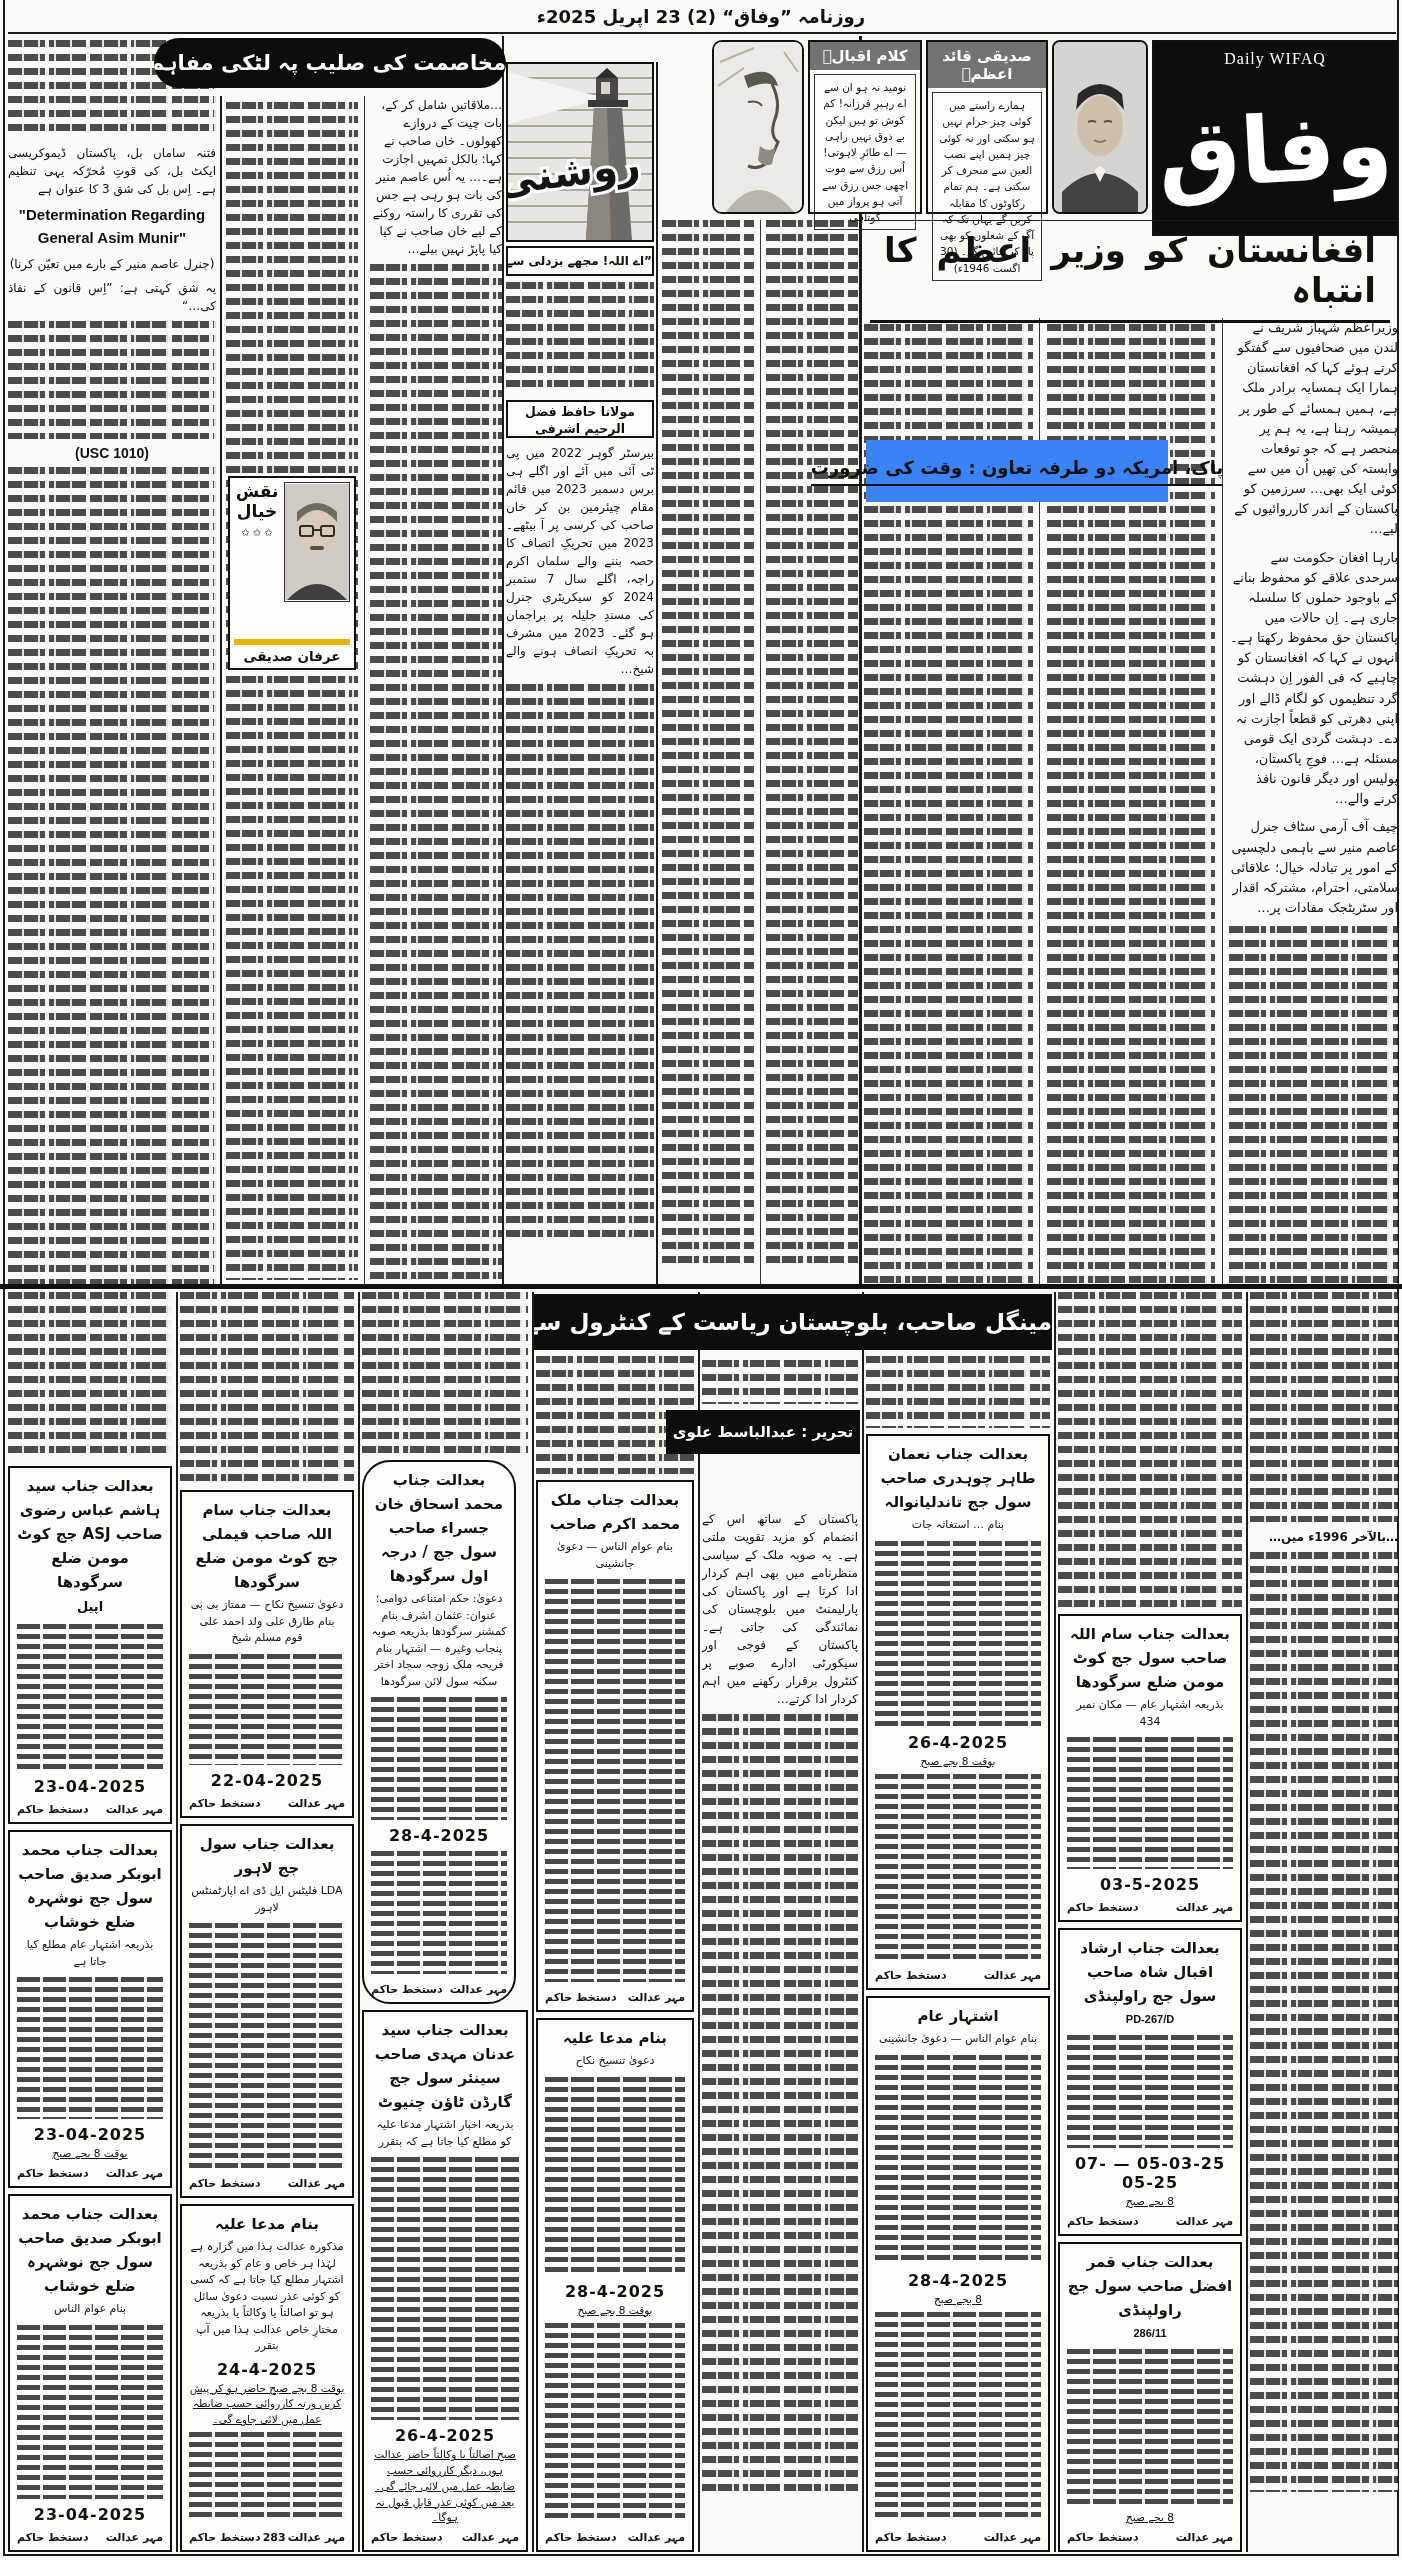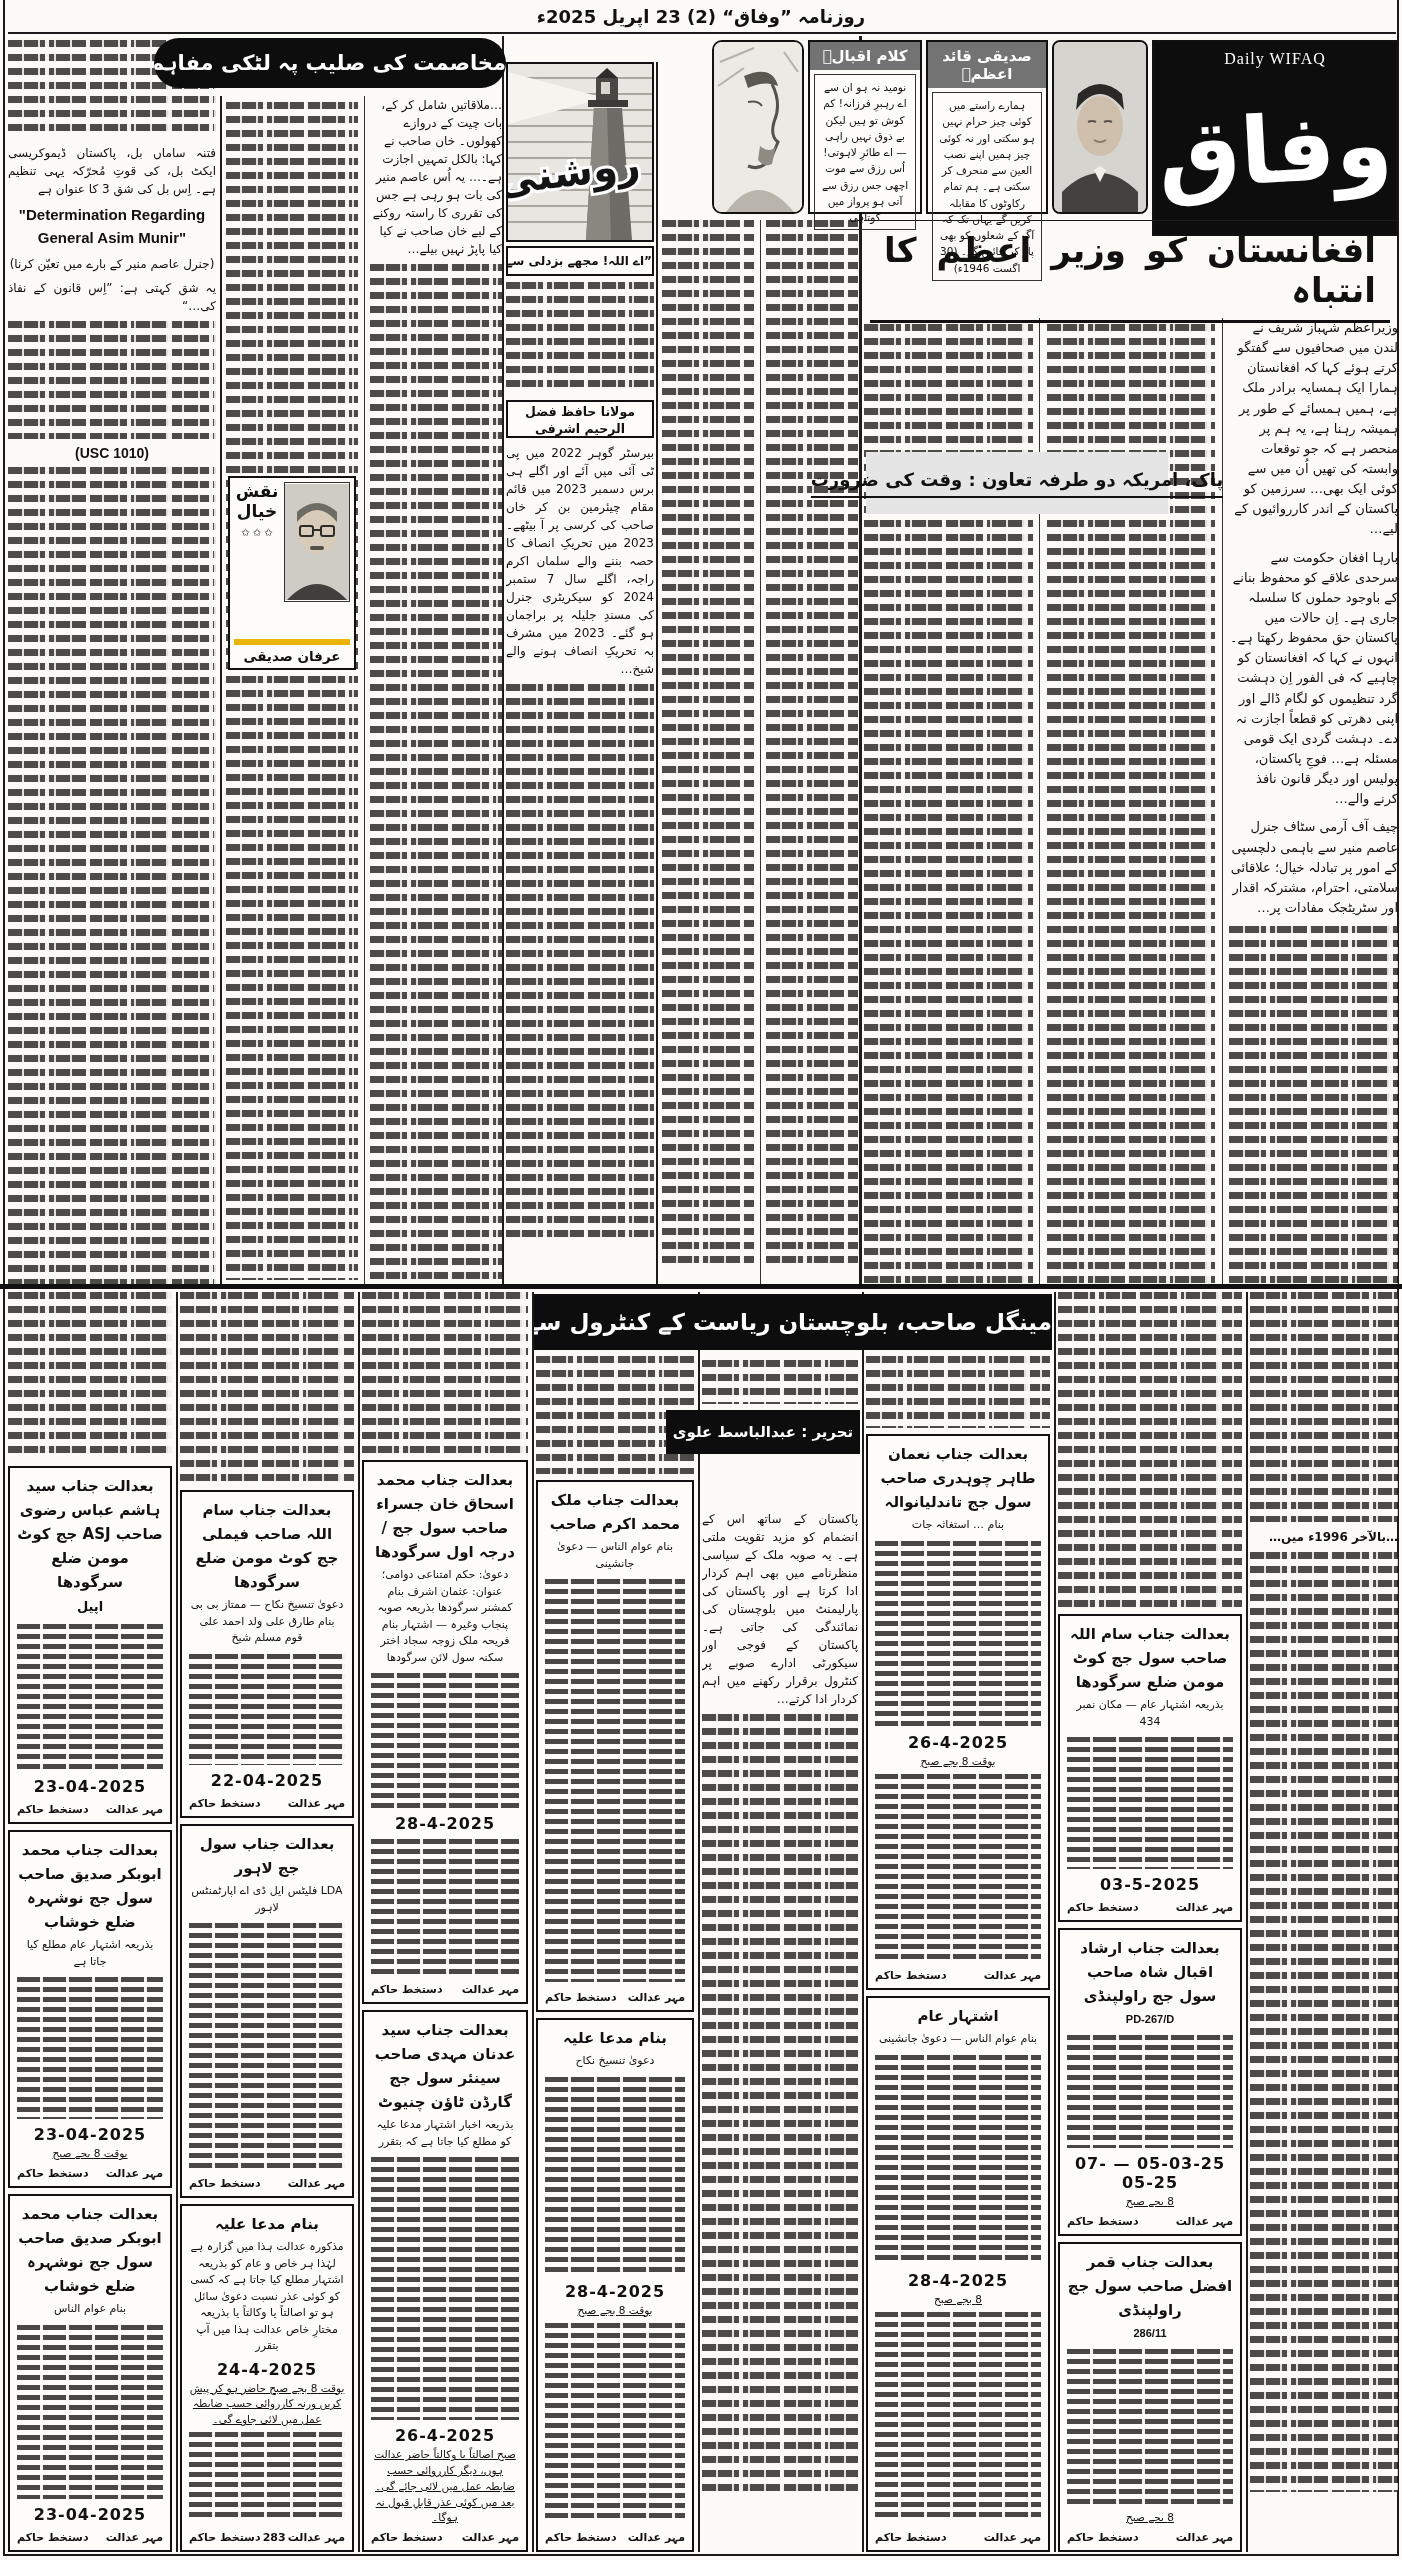--- a/index.html
+++ b/index.html
@@ -196,21 +196,21 @@
   <span class="urdu" style="display:inline-block;font-weight:bold;font-size:34px;border-bottom:3px solid #111;padding:0 14px 10px;">افغانستان کو وزیر اعظم کا انتباہ</span>
 </div>
 
 <div class="abs cols3" style="left:864px;top:318px;width:534px;height:966px;">
   <p class="body">وزیراعظم شہباز شریف نے لندن میں صحافیوں سے گفتگو کرتے ہوئے کہا کہ افغانستان ہمارا ایک ہمسایہ برادر ملک ہے، ہمیں ہمسائے کے طور پر ہمیشہ رہنا ہے، یہ ہم پر منحصر ہے کہ جو توقعات وابستہ کی تھیں اُن میں سے کوئی ایک بھی… سرزمین کو پاکستان کے اندر کارروائیوں کے لیے…</p>
   <p class="body">بارہا افغان حکومت سے سرحدی علاقے کو محفوظ بنانے کے باوجود حملوں کا سلسلہ جاری ہے۔ اِن حالات میں پاکستان حق محفوظ رکھتا ہے۔ انہوں نے کہا کہ افغانستان کو چاہیے کہ فی الفور اِن دہشت گرد تنظیموں کو لگام ڈالے اور اپنی دھرتی کو قطعاً اجازت نہ دے۔ دہشت گردی ایک قومی مسئلہ ہے… فوجِ پاکستان، پولیس اور دیگر قانون نافذ کرنے والے…</p>
   <p class="body">چیف آف آرمی سٹاف جنرل عاصم منیر سے باہمی دلچسپی کے امور پر تبادلہ خیال؛ علاقائی سلامتی، احترام، مشترکہ اقدار اور سٹریٹجک مفادات پر…</p>
   <div class="sim" style="height:2450px;"></div>
 </div>
 
-<div class="abs ctr" style="left:866px;top:452px;width:302px;height:62px;background:#e5e5e5;z-index:2;display:flex;align-items:center;justify-content:center;">
+<div class="abs ctr" style="left:866px;top:440px;width:302px;height:62px;background:#3b82f6;z-index:2;display:flex;align-items:center;justify-content:center;">
   <span class="urdu" style="font-weight:bold;font-size:18px;border-bottom:2px solid #111;padding-bottom:6px;white-space:nowrap;">پاک، امریکہ دو طرفہ تعاون : وقت کی ضرورت</span>
 </div>
 
 <div class="abs" style="left:0;top:1284px;width:1402px;height:5px;background:#111;"></div>
 
 <div class="abs black-box urdu ctr" style="left:534px;top:1294px;width:518px;height:56px;font-weight:bold;font-size:23px;
      line-height:56px;white-space:nowrap;overflow:hidden;z-index:2;">مینگل صاحب، بلوچستان ریاست کے کنٹرول سے نہیں نکل رہا</div>
 
 <div class="abs black-box urdu ctr" style="left:666px;top:1410px;width:194px;height:44px;font-weight:bold;font-size:15px;
      line-height:44px;z-index:3;">تحریر : عبدالباسط علوی</div>
@@ -316,21 +316,21 @@
   <div class="n-sim sim-sm"></div>
   <div class="n-foot">
       <span>مہر عدالت</span>
       <span></span>
       <span>دستخط حاکم</span>
     </div>
 </div>
 <div class="abs vrule" style="left:532px;top:1292px;height:1260px;"></div>
 
 <div class="abs sim" style="left:362px;top:1292px;width:166px;height:162px;"></div>
-<div class="notice" style="left:362px;top:1460px;width:166px;height:544px;">
+<div class="notice" style="left:362px;top:1460px;width:154px;height:544px;border-radius:28px;">
   <div class="n-head">بعدالت جناب محمد اسحاق خان جسراء صاحب سول جج / درجہ اول سرگودھا</div>
   <div class="n-case">دعویٰ: حکم امتناعی دوامی؛ عنوان: عثمان اشرف بنام کمشنر سرگودھا بذریعہ صوبہ پنجاب وغیرہ — اشتہار بنام فریحہ ملک زوجہ سجاد اختر سکنہ سول لائن سرگودھا</div>
   <div class="n-sim sim-sm"></div>
   <div class="n-date">28-4-2025</div>
   <div class="n-sim sim-sm"></div>
   <div class="n-foot">
       <span>مہر عدالت</span>
       <span></span>
       <span>دستخط حاکم</span>
     </div>

